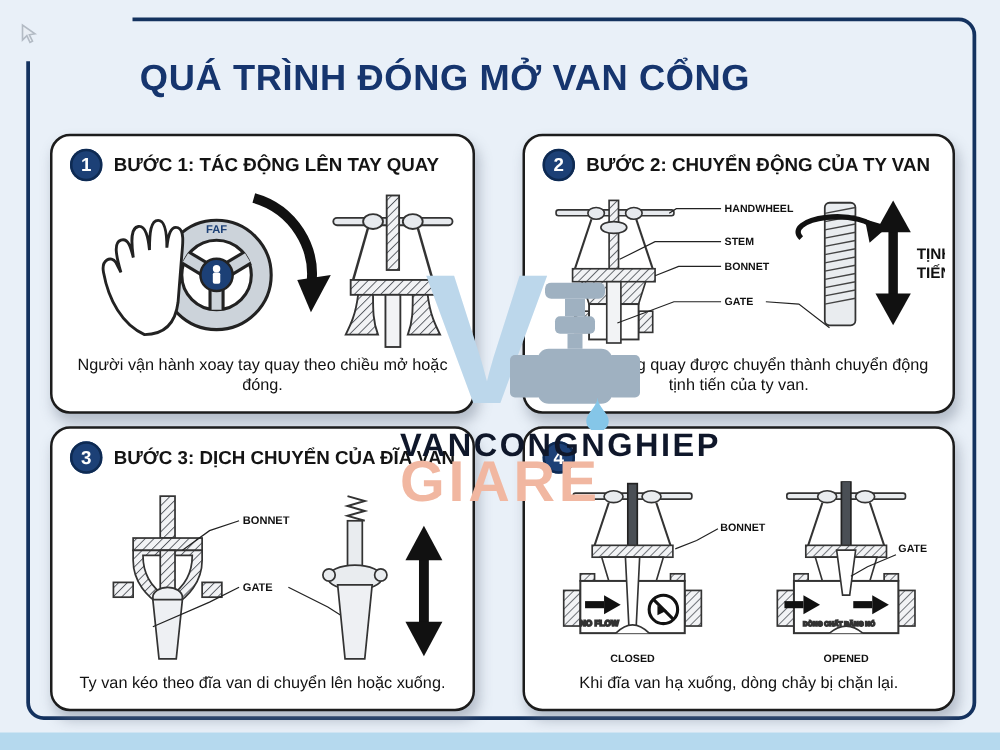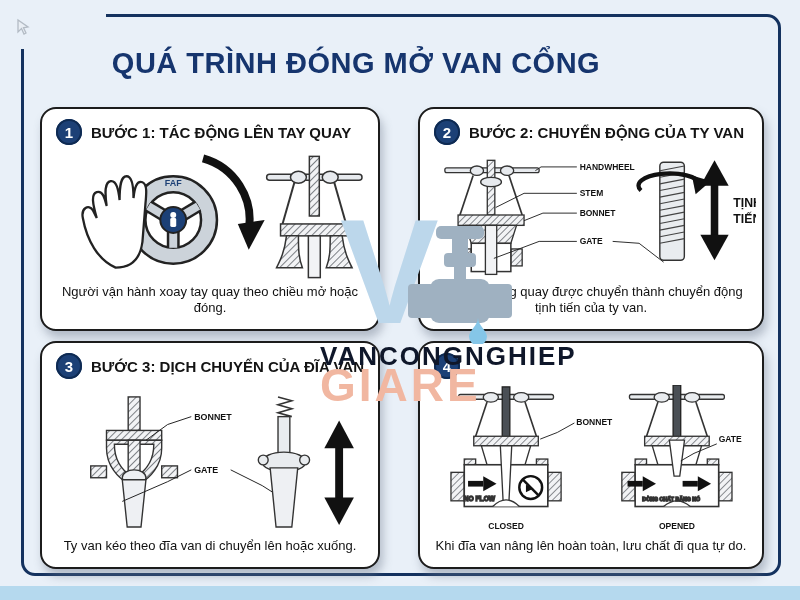--- a/index.html
+++ b/index.html
@@ -318,21 +318,21 @@
 
       <g stroke="#222" stroke-width="1" fill="none">
         <polyline points="150,40 132,50 114,57"></polyline>
         <polyline points="300,62 276,72 262,80"></polyline>
       </g>
       <text class="dlabel" x="152" y="42">BONNET</text>
       <text class="dlabel" x="302" y="60">GATE</text>
     </svg>
   </div>
   <div class="caption">
-    <span style="display:block">Khi đĩa van nâng lên hoàn toàn, lưu chất đi qua tự do.</span>
+    <span style="display:block">Khi đĩa van hạ xuống, dòng chảy bị chặn lại.</span>
   </div>
 </div>
 
 <div class="watermark">
   <div class="wm-v">V</div>
   <svg class="wm-valve" width="104" height="112" viewBox="0 0 104 112">
     <g fill="#9fb1c1">
       <rect x="28" y="0" width="48" height="13" rx="5"></rect>
       <rect x="44" y="13" width="16" height="14"></rect>
       <rect x="36" y="27" width="32" height="14" rx="4"></rect>

